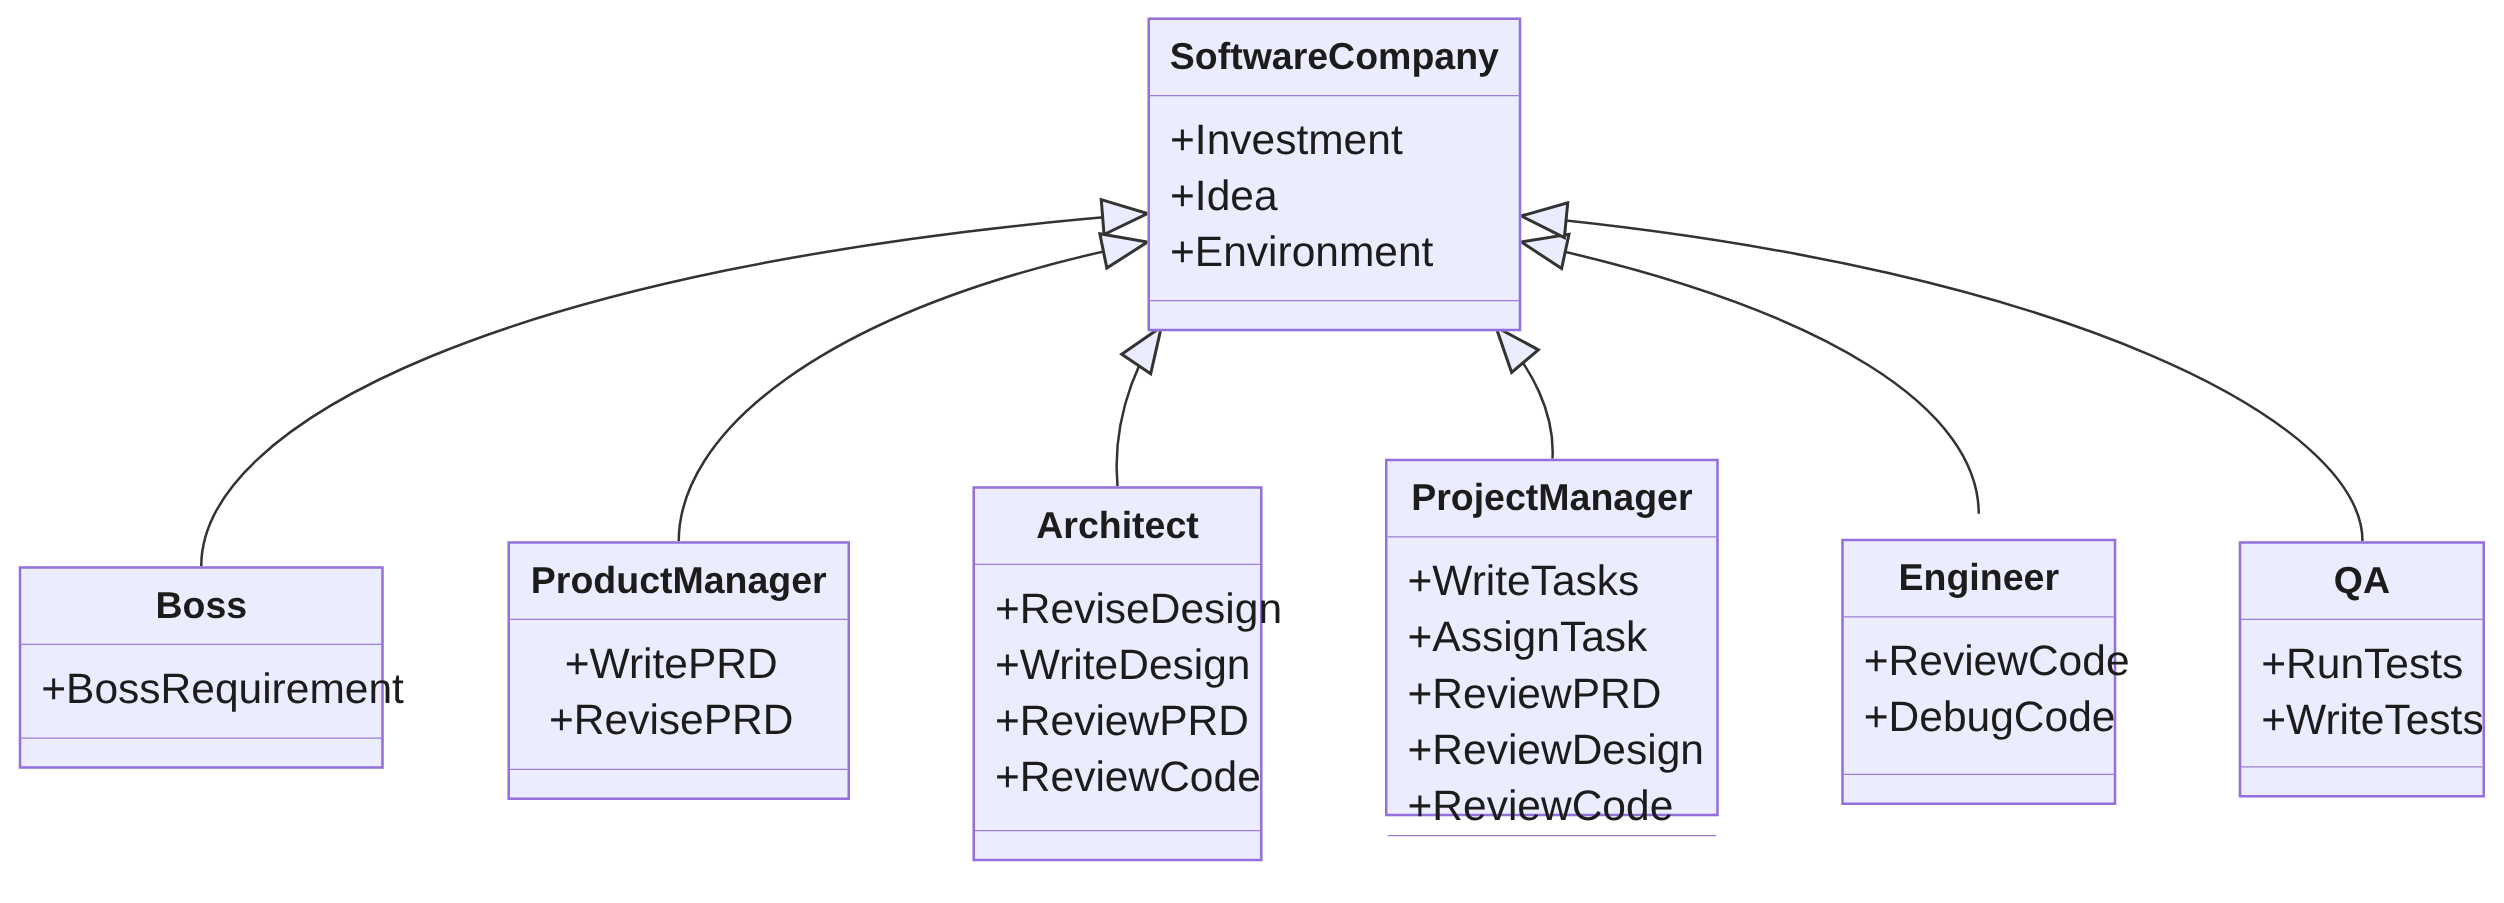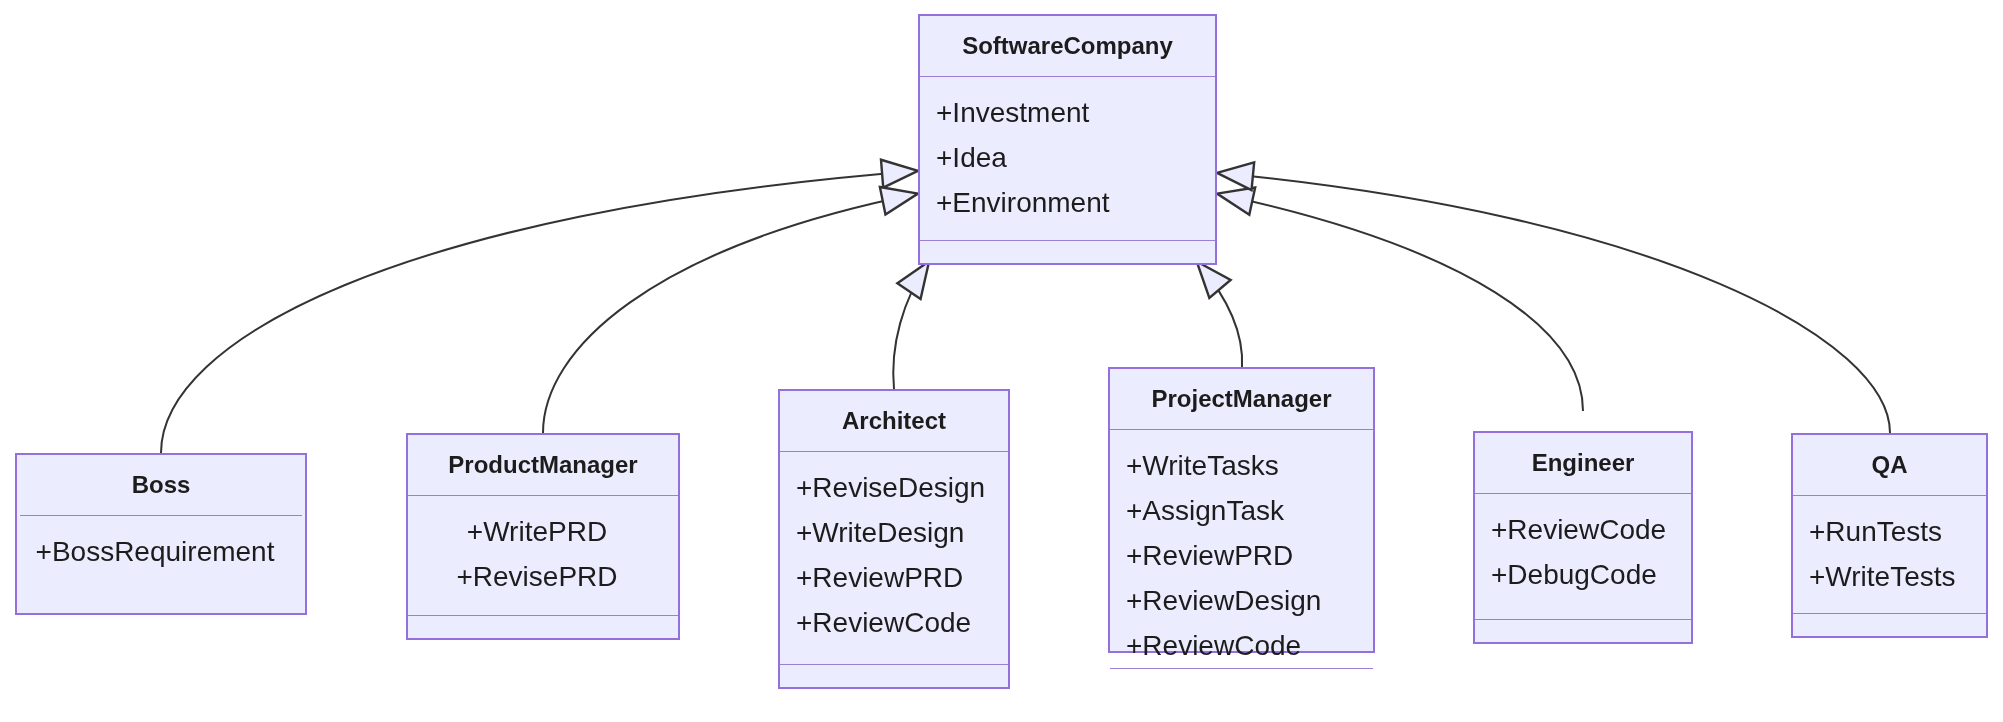--- a/index.html
+++ b/index.html
@@ -17,28 +17,28 @@
     background:var(--node-fill,#ECECFF);
     border:2.5px solid var(--node-border,#9370DB);
     display:flex;
     flex-direction:column;
     color:var(--text,#1c1c1c);
   }
   .class-title{
     flex:0 0 60px;
     display:flex;align-items:center;justify-content:center;
     font-weight:bold;
-    font-size:24px;
+    font-size:30px;
     letter-spacing:0;
   }
   .class-attrs{
     flex:1 1 auto;
     border-top:1.7px solid var(--divider,#9370DB);
     padding:13px 28px 0 16px;
-    font-size:28px;
+    font-size:34px;
   }
   .attr{line-height:45px;white-space:nowrap;}
   .class-empty{
     flex:0 0 22px;
     border-top:1.7px solid var(--divider,#9370DB);
   }
 </style>
 </head>
 <body>
 
@@ -58,21 +58,21 @@
     </svg>
     <div class="class-box" style="left: 918px; top: 14px; width: 299px; height: 251px;">
       <div class="class-title">SoftwareCompany</div>
       <div class="class-attrs">
         <div class="attr">+Investment</div>
         <div class="attr">+Idea</div>
         <div class="attr">+Environment</div>
       </div>
       <div class="class-empty"></div>
     </div>
-    <div class="class-box" style="left: 15px; top: 453px; width: 292px; height: 162px; align-items: center;">
+    <div class="class-box" style="left: 15px; top: 453px; width: 292px; height: 162px;">
       <div class="class-title">Boss</div>
       <div class="class-attrs">
         <div class="attr">+BossRequirement</div>
       </div>
       <div class="class-empty"></div>
     </div>
     <div class="class-box" style="left: 406px; top: 433px; width: 274px; height: 207px; text-align: center;">
       <div class="class-title">ProductManager</div>
       <div class="class-attrs">
         <div class="attr">+WritePRD</div>

